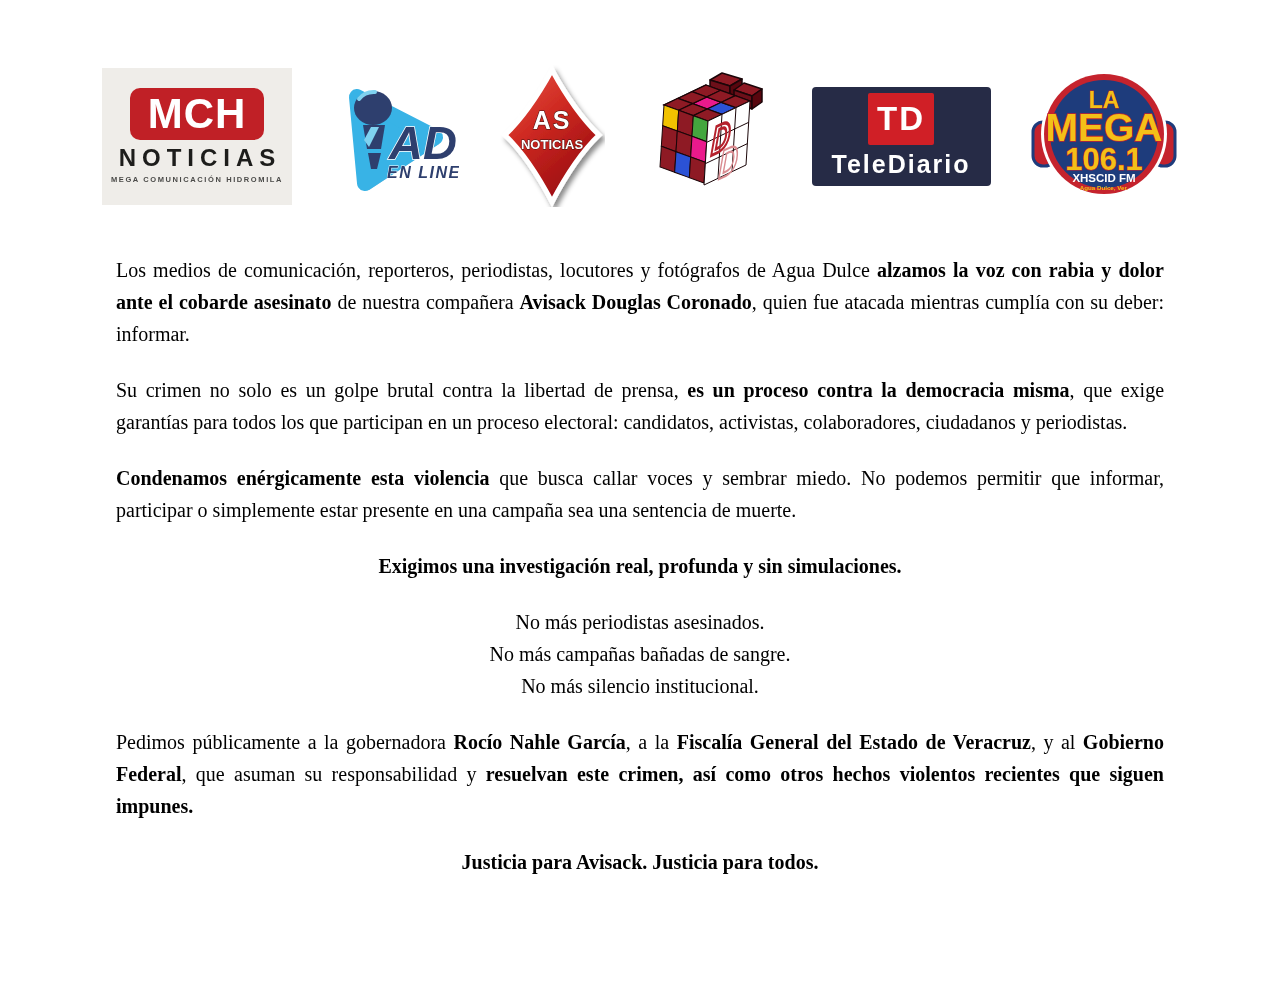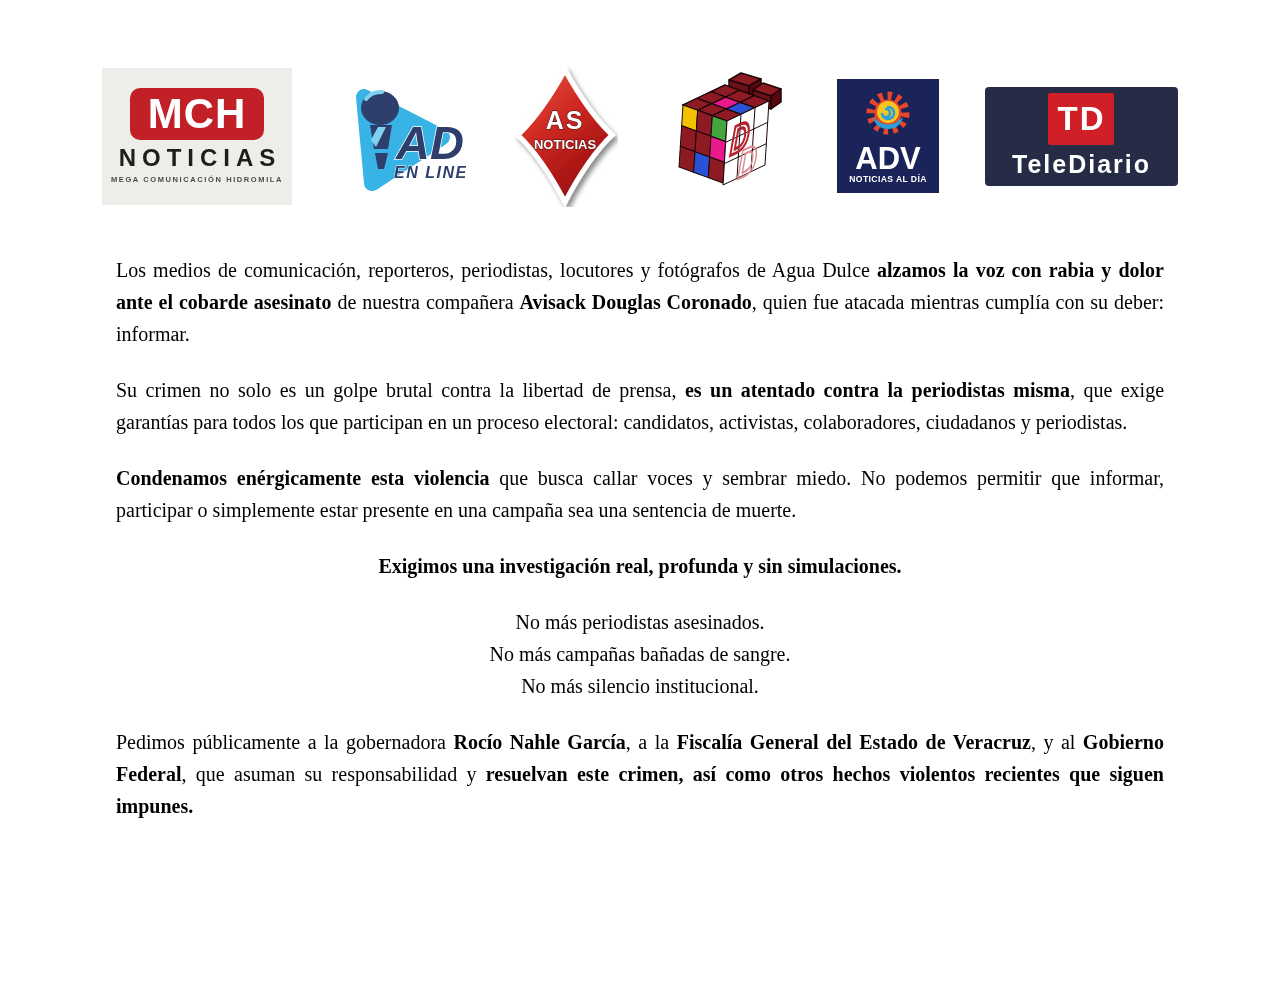--- a/index.html
+++ b/index.html
@@ -26,21 +26,21 @@
   }
   .mch-box {
     background: #c02026; color: #fff; border-radius: 10px;
     font-weight: bold; font-size: 42px; line-height: 50px; padding: 1px 18px; letter-spacing: 1px;
   }
   .mch-sub { color: #1d1d1b; font-weight: bold; font-size: 24px; letter-spacing: 6px; margin: 4px 0 0 6px; }
   .mch-tag { color: #4a4a48; font-weight: bold; font-size: 7.5px; letter-spacing: 1.6px; margin-top: 3px; }
 
   
   .td {
-    width: 193px; height: 99px; background: #262b46; border-radius: 4px;
+    width: 179px; height: 99px; background: #262b46; border-radius: 4px;
     font-family: "Liberation Sans", sans-serif;
   }
   .td-box {
     background: #d01f26; color: #fff; width: 66px; height: 52px; border-radius: 2px;
     display: flex; align-items: center; justify-content: center;
     font-weight: bold; font-size: 33px; letter-spacing: 2px; margin-bottom: 5px;
   }
   .td-sub { color: #fff; font-weight: bold; font-size: 25px; letter-spacing: 2px; }
 
   
@@ -139,42 +139,45 @@
         <line x1="0.3333" y1="0" x2="0.3333" y2="1" vector-effect="non-scaling-stroke"></line>
         <line x1="0.6666" y1="0" x2="0.6666" y2="1" vector-effect="non-scaling-stroke"></line>
         <line x1="0" y1="0.3333" x2="1" y2="0.3333" vector-effect="non-scaling-stroke"></line>
         <line x1="0" y1="0.6666" x2="1" y2="0.6666" vector-effect="non-scaling-stroke"></line>
         <text x="0.12" y="0.58" font-family="Liberation Sans, sans-serif" font-style="italic" font-weight="bold" font-size="0.62" fill="none" stroke="#b5212c" stroke-width="0.05">D</text>
         <text x="0.34" y="1.02" font-family="Liberation Sans, sans-serif" font-style="italic" font-weight="bold" font-size="0.62" fill="none" stroke="#d98b90" stroke-width="0.035">D</text>
       </g>
     </svg>
   </div>
 
-  <div class="logo">
-    <svg width="102" height="114" viewBox="0 0 102 114">
-      <rect x="0" y="0" width="102" height="114" fill="#1b2458"></rect>
-      <circle cx="51" cy="34" r="17" fill="none" stroke="#e8452b" stroke-width="9" stroke-dasharray="4.2 4.6"></circle>
-      <circle cx="51" cy="34" r="13.5" fill="#e8452b"></circle>
-      <circle cx="51" cy="33" r="11" fill="#f6c51e"></circle>
-      <path d="M36,38 q15,15 30,0 q-3,12 -15,12 q-12,0 -15,-12 z" fill="#2ba0d8"></path>
-      <path d="M51,28 a6,6 0 1 1 -6,6 a4,4 0 1 0 4,-4" fill="none" stroke="#2ba0d8" stroke-width="2.6" stroke-linecap="round"></path>
-      <text x="51" y="90" text-anchor="middle" font-family="Liberation Sans, sans-serif" font-size="31" font-weight="bold" fill="#ffffff">ADV</text>
-      <text x="51" y="103" text-anchor="middle" font-family="Liberation Sans, sans-serif" font-size="8.6" font-weight="bold" letter-spacing="0.4" fill="#ffffff">NOTICIAS AL DÍA</text>
-    </svg>
-  </div>
 
   <div class="logo td">
     <div class="td-box">TD</div>
     <div class="td-sub">TeleDiario</div>
   </div>
 
+  <div class="logo">
+    <svg width="148" height="140" viewBox="0 0 148 140">
+      <rect x="3" y="56" width="22" height="44" rx="10" fill="#c5232d" stroke="#1e3c7c" stroke-width="3"></rect>
+      <rect x="123" y="56" width="22" height="44" rx="10" fill="#c5232d" stroke="#1e3c7c" stroke-width="3"></rect>
+      <circle cx="74" cy="68" r="63" fill="#ffffff"></circle>
+      <circle cx="74" cy="68" r="60" fill="#c5232d"></circle>
+      <circle cx="74" cy="68" r="54" fill="#1e3c7c"></circle>
+      <text x="74" y="42" text-anchor="middle" font-family="Liberation Sans, sans-serif" font-size="23" font-weight="bold" fill="#f3c018" stroke="#c5232d" stroke-width="0.8" paint-order="stroke">LA</text>
+      <text x="74" y="75" text-anchor="middle" font-family="Liberation Sans, sans-serif" font-size="39" font-weight="bold" fill="#f3c018" stroke="#c5232d" stroke-width="1.6" paint-order="stroke">MEGA</text>
+      <text x="74" y="104" text-anchor="middle" font-family="Liberation Sans, sans-serif" font-size="31" font-weight="bold" fill="#f3c018" stroke="#c5232d" stroke-width="1.2" paint-order="stroke">106.1</text>
+      <text x="74" y="116" text-anchor="middle" font-family="Liberation Sans, sans-serif" font-size="11.5" font-weight="bold" fill="#ffffff">XHSCID FM</text>
+      <text x="74" y="124" text-anchor="middle" font-family="Liberation Sans, sans-serif" font-size="6.2" font-weight="bold" fill="#f3c018">Agua Dulce, Ver.</text>
+    </svg>
+  </div>
 </div>
 
 <div class="doc">
 
   <p class="para">Los medios de comunicación, reporteros, periodistas, locutores y fotógrafos de Agua Dulce <b>alzamos la voz con rabia y dolor ante el cobarde asesinato</b> de nuestra compañera <b>Avisack Douglas Coronado</b>, quien fue atacada mientras cumplía con su deber: informar.</p>
-  <p class="para">Su crimen no solo es un golpe brutal contra la libertad de prensa, <b>es un atentado contra la periodistas misma</b>, que exige garantías para todos los que participan en un proceso electoral: candidatos, activistas, colaboradores, ciudadanos y periodistas.</p>
+  <p class="para">Su crimen no solo es un golpe brutal contra la libertad de prensa, <b>es un proceso contra la democracia misma</b>, que exige garantías para todos los que participan en un proceso electoral: candidatos, activistas, colaboradores, ciudadanos y periodistas.</p>
   <p class="para"><b>Condenamos enérgicamente esta violencia</b> que busca callar voces y sembrar miedo. No podemos permitir que informar, participar o simplemente estar presente en una campaña sea una sentencia de muerte.</p>
   <p class="para left"><b>Exigimos una investigación real, profunda y sin simulaciones.</b></p>
   <p class="para left">No más periodistas asesinados.<br>No más campañas bañadas de sangre.<br>No más silencio institucional.</p>
   <p class="para">Pedimos públicamente a la gobernadora <b>Rocío Nahle García</b>, a la <b>Fiscalía General del Estado de Veracruz</b>, y al <b>Gobierno Federal</b>, que asuman su responsabilidad y <b>resuelvan este crimen, así como otros hechos violentos recientes que siguen impunes.</b></p>
 
+  <p class="para centered">Justicia para Avisack. Justicia para todos.</p>
 </div>
 
 </body></html>

